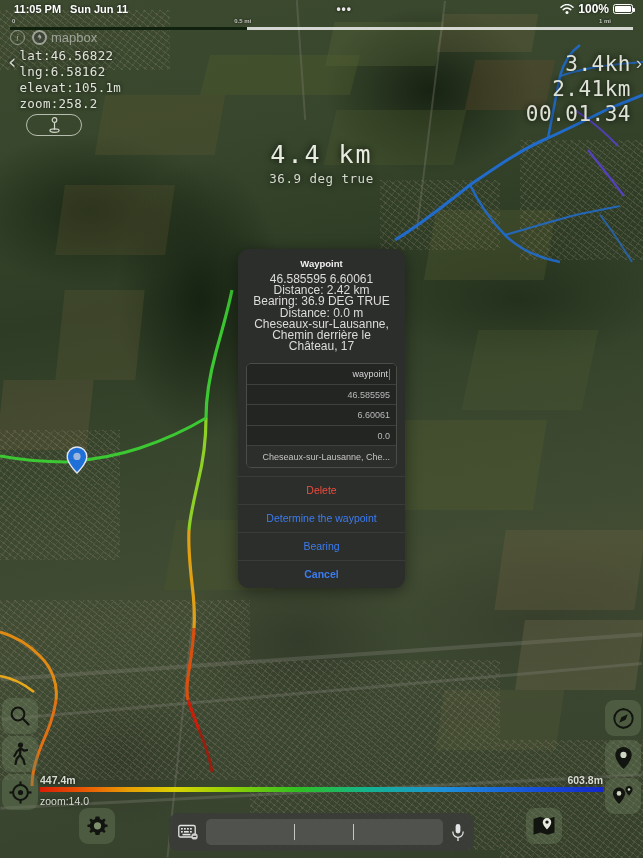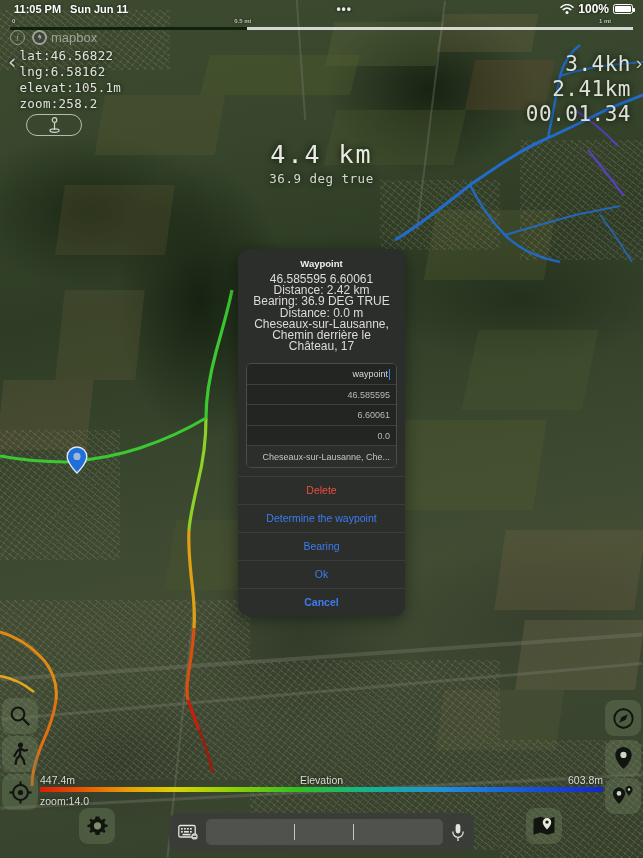--- a/index.html
+++ b/index.html
@@ -189,21 +189,21 @@
   .iconbtn svg { display:block; }
 
   
   #elevation { position:absolute; left:0; right:0; top:770px; height:30px; z-index:26; pointer-events:none; }
   #elevation .grad {
     position:absolute; left:40px; right:40px; top:17px; height:5px;
     background:linear-gradient(90deg,#d81e05 0%,#e85a05 8%,#e8a005 16%,#d8d205 24%,
       #8fd005 34%,#2fbf22 46%,#14b48e 58%,#1f8fd8 72%,#1850d8 88%,#1428c8 100%);
   }
   #elevation .etxt {
-    position:absolute; top:4px; font-size:10.5px; color:#d8dcd2; font-weight:normal;
+    position:absolute; top:4px; font-size:10.5px; color:#d8dcd2; font-weight:bold;
     text-shadow:0 0 4px rgba(0,0,0,.85);
   }
   #elevation .emin { left:40px; }
   #elevation .emax { right:40px; }
   #elevation .emid { left:0; right:0; text-align:center; }
   #elevation .ezoom {
     position:absolute; left:40px; top:25px; font-size:10.5px; color:#d8dcd2;
     text-shadow:0 0 4px rgba(0,0,0,.85);
   }
 
@@ -396,21 +396,20 @@
         <span>0.0</span>
       </div>
       <div class="field">
         <span>Cheseaux-sur-Lausanne, Che...</span>
       </div>
     </div>
   <div id="dlg-buttons">
       <div class="btn danger">Delete</div>
       <div class="btn">Determine the waypoint</div>
       <div class="btn">Bearing</div>
-      <div class="btn">Ok</div>
       <div class="btn bold">Cancel</div>
     </div>
 </div>
 
 <div class="iconbtn" style="left:2px;top:698px;">
   <svg width="22" height="22" viewBox="0 0 22 22">
     <circle cx="9" cy="9" r="6.4" fill="none" stroke="#12140f" stroke-width="2"></circle>
     <line x1="13.8" y1="13.8" x2="19.5" y2="19.5" stroke="#12140f" stroke-width="2.3" stroke-linecap="round"></line>
   </svg>
 </div>
@@ -449,21 +448,20 @@
   <svg width="24" height="24" viewBox="0 0 24 24">
     <path d="M8 3.5 C4.6 3.5 1.9 6.2 1.9 9.6 C1.9 14.2 8 20 8 20 C8 20 14.1 14.2 14.1 9.6 C14.1 6.2 11.4 3.5 8 3.5 Z" fill="#12140f"></path>
     <circle cx="8" cy="9.4" r="2.3" fill="#cdd6c2"></circle>
     <path d="M18 2 C16 2 14.4 3.6 14.4 5.6 C14.4 8.3 18 11.7 18 11.7 C18 11.7 21.6 8.3 21.6 5.6 C21.6 3.6 20 2 18 2 Z" fill="#12140f"></path>
     <circle cx="18" cy="5.5" r="1.3" fill="#cdd6c2"></circle>
   </svg>
 </div>
 
 <div id="elevation">
   <span class="etxt emin">447.4m</span>
-  <span class="etxt emid">Elevation</span>
   <span class="etxt emax">603.8m</span>
   <div class="grad"></div>
   <span class="ezoom">zoom:14.0</span>
 </div>
 
 <div class="iconbtn" style="left:79px;top:808px;">
   <svg width="23" height="23" viewBox="0 0 23 23">
     <path d="M11.5 1.5 L13.4 1.5 L14 4.1 L16 5 L18.2 3.6 L19.6 5 L18.2 7.2 L19.1 9.2 L21.6 9.8 L21.6 11.7 L19.1 12.3 L18.2 14.3 L19.6 16.5 L18.2 17.9 L16 16.5 L14 17.4 L13.4 20 L11.5 20 L9.6 20 L9 17.4 L7 16.5 L4.8 17.9 L3.4 16.5 L4.8 14.3 L3.9 12.3 L1.4 11.7 L1.4 9.8 L3.9 9.2 L4.8 7.2 L3.4 5 L4.8 3.6 L7 5 L9 4.1 L9.6 1.5 Z" fill="#12140f"></path>
     <circle cx="11.5" cy="10.8" r="3.6" fill="#7d8e6c"></circle>
   </svg>

